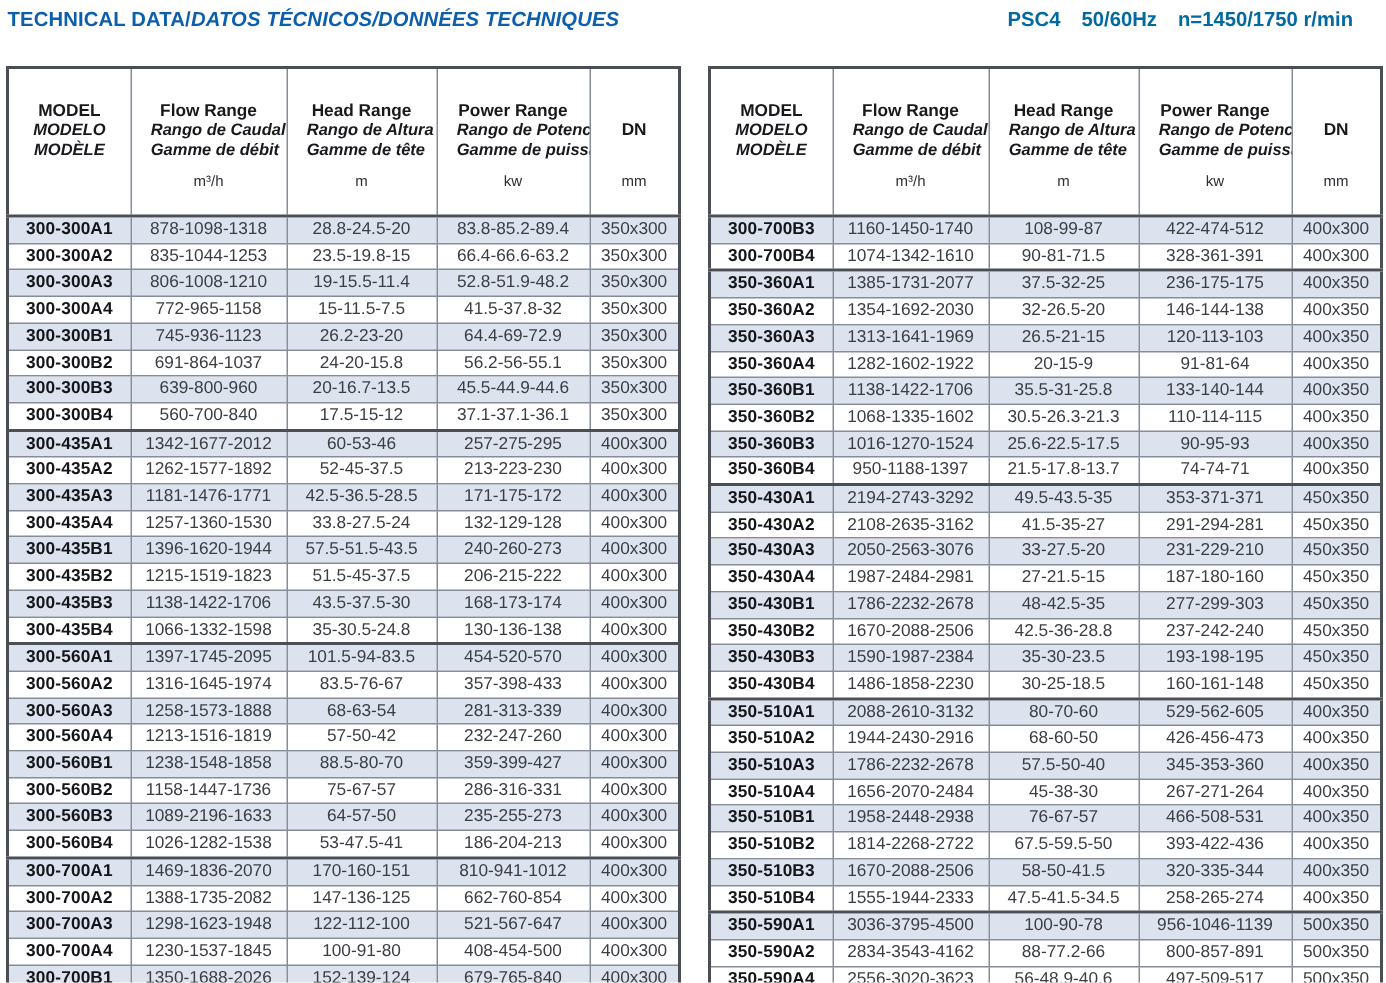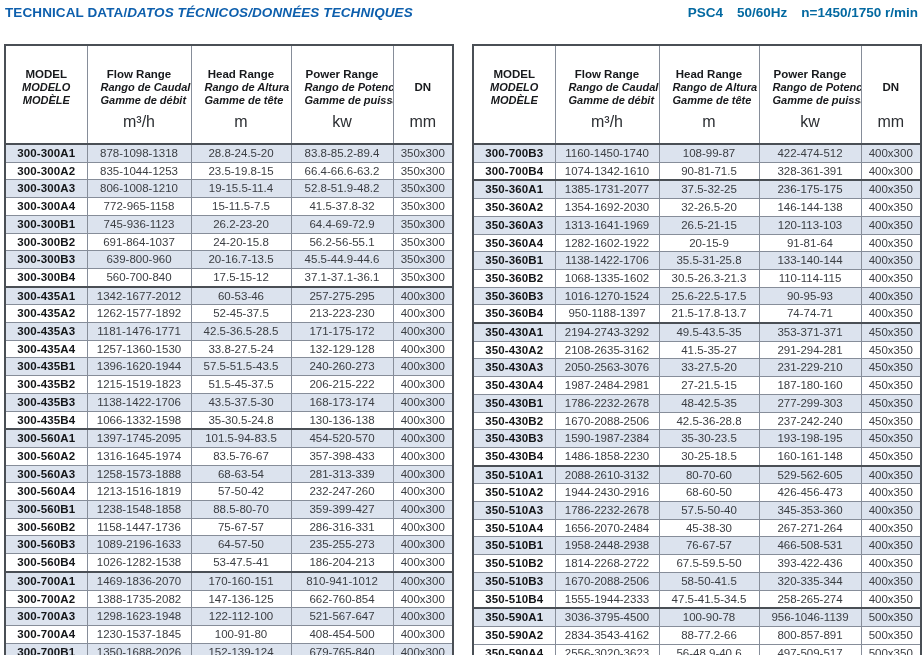--- a/index.html
+++ b/index.html
@@ -3,21 +3,21 @@
 <meta charset="utf-8">
 <style>
   html,body{margin:0;padding:0;}
   body{
     width:924px;height:655px;background:#ffffff;
     font-family:"Liberation Sans",sans-serif;
     position:relative;overflow:hidden;
   }
   .topbar{
     display:flex;justify-content:space-between;align-items:flex-start;
-    padding:5px 6px 0 5px;
+    padding:5px 22px 0 5px;
   }
   .doc-title{color:#0d5fad;font-size:13.5px;font-weight:bold;letter-spacing:.1px;}
   .doc-title .it{font-style:italic;}
   .spec{color:#0369a1;font-size:13.5px;font-weight:bold;display:flex;gap:14px;}
   .tables-wrap{
     display:flex;gap:18px;margin:24px 6px 0 4px;
   }
   table.data{
     border-collapse:collapse;table-layout:fixed;
     width:448px;height:601px;
@@ -36,21 +36,21 @@
     overflow:hidden;white-space:nowrap;
   }
   thead th{
     height:70px;border-bottom:2px solid #4a4f55;
     background:#ffffff;padding:12px;vertical-align:top;
   }
   .hcell{display:flex;flex-direction:column;height:68px;padding:3px 1px 2px;}
   .hlabels{flex:1;display:flex;flex-direction:column;justify-content:center;gap:0px;}
   .hl-en{font-weight:bold;color:#17191c;font-size:11.5px;line-height:1.15;}
   .hl-xx{font-weight:bold;font-style:italic;color:#17191c;font-size:11px;line-height:1.18;}
-  .hunit{font-weight:normal;color:#2c2f33;font-size:16px;height:15px;line-height:15px;}
+  .hunit{font-weight:normal;color:#2c2f33;font-size:10px;height:15px;line-height:15px;}
   tbody td{height:16.7px;line-height:16.7px;}
   tbody td.model{font-weight:bold;color:#131518;letter-spacing:.1px;}
   tr.shaded td{background:#dce3ee;}
   tr.group-start td{border-top:2px solid #4a4f55;}
 </style>
 </head>
 <body>
 
 <div class="topbar">
   <div class="doc-title"><span>TECHNICAL DATA/</span><span class="it">DATOS TÉCNICOS/DONNÉES TECHNIQUES</span></div>

